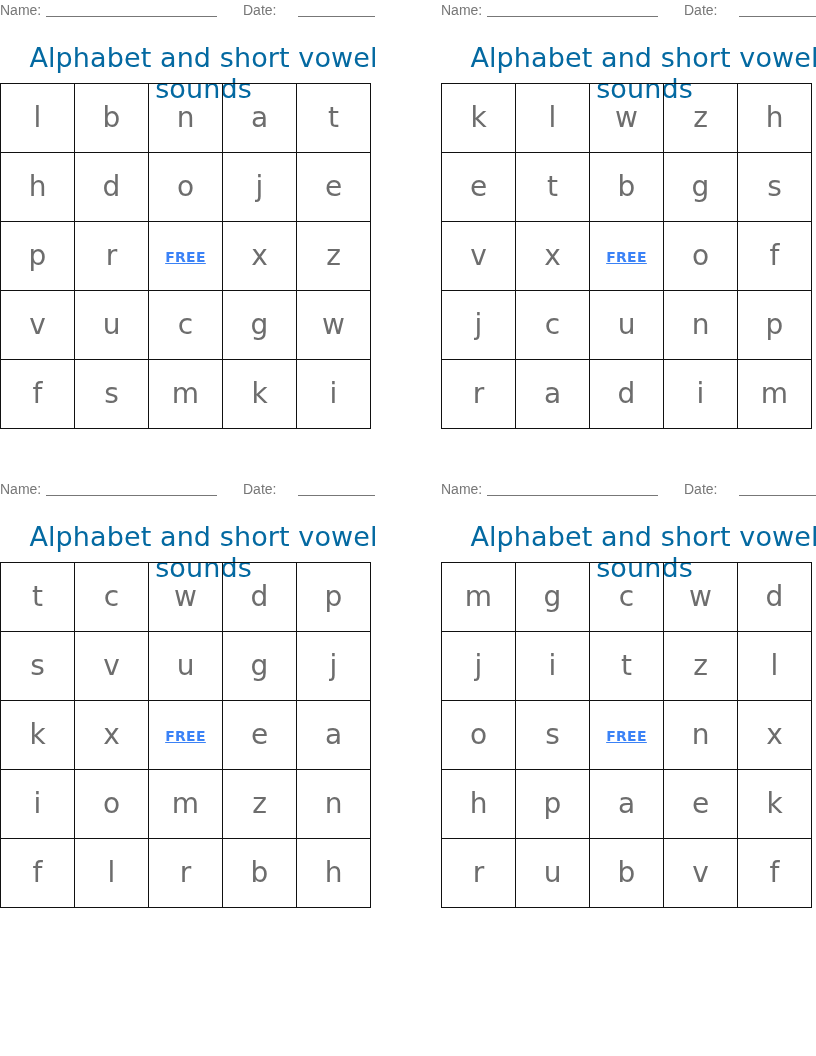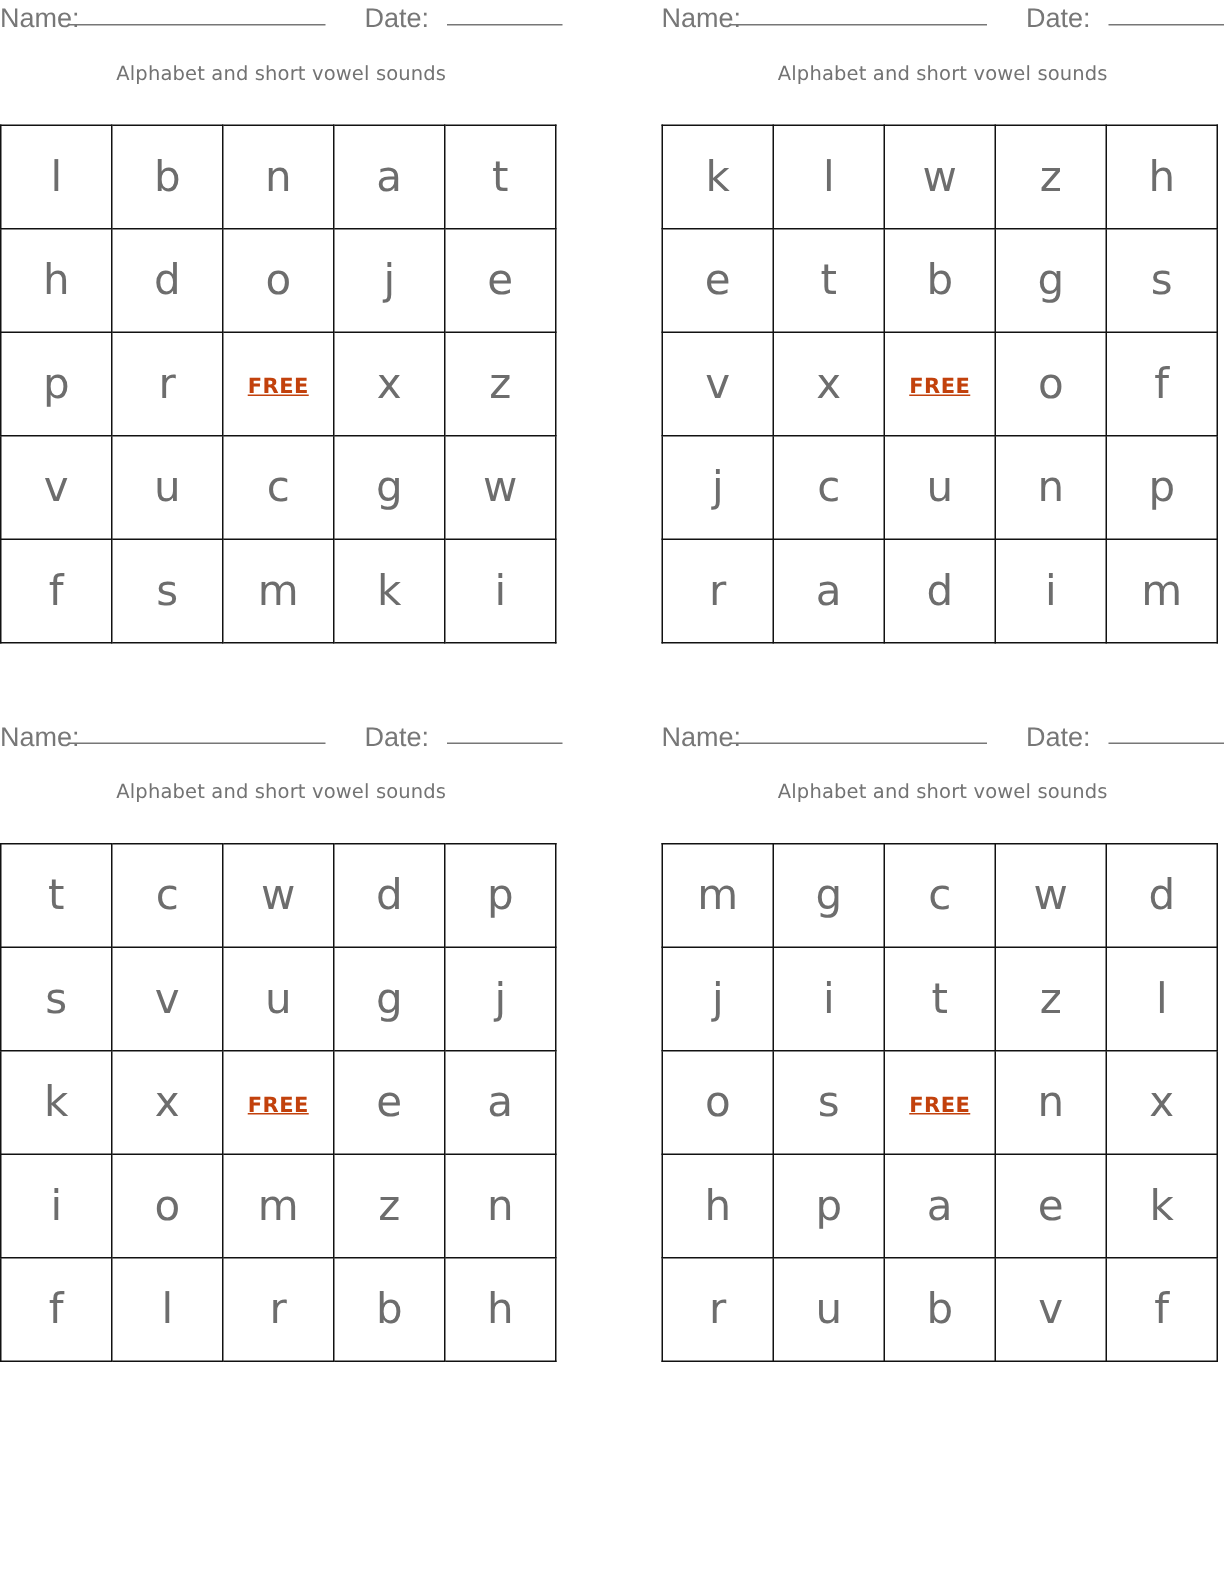--- a/index.html
+++ b/index.html
@@ -1,26 +1,26 @@
 <!DOCTYPE html>
 <html><head>
 <meta charset="utf-8">
 <style>
   html, body { margin: 0; padding: 0; background: #ffffff; }
   body { width: 816px; height: 1056px; position: relative; overflow: hidden; font-family: "DejaVu Sans", sans-serif; }
   .card { position: absolute; width: 375px; }
-  .hdr { position: absolute; top: 2px; left: 0; width: 100%; height: 16px; font-family: "Liberation Sans", sans-serif; font-size: 18px; color: #777777; }
+  .hdr { position: absolute; top: 2px; left: 0; width: 100%; height: 16px; font-family: "Liberation Sans", sans-serif; font-size: 14px; color: #777777; }
   .hdr .name-label { position: absolute; left: 0; top: 0; }
   .hdr .name-line { position: absolute; left: 46px; top: 14px; width: 171px; border-bottom: 1px solid #777; }
   .hdr .date-label { position: absolute; left: 243px; top: 0; }
   .hdr .date-line { position: absolute; left: 298px; top: 14px; width: 77px; border-bottom: 1px solid #777; }
-  .title { position: absolute; top: 42px; left: 0; width: 375px; text-align: center; font-family: "DejaVu Sans", sans-serif; font-size: 13px; color: #737373; letter-spacing: 0.1px; }
+  .title { position: absolute; top: 42px; left: 16px; width: 375px; text-align: center; font-family: "DejaVu Sans", sans-serif; font-size: 27px; color: #0369a1; letter-spacing: 0.1px; }
   .grid { position: absolute; top: 83px; left: 0; border-collapse: collapse; }
   .grid td { width: 73px; height: 68px; border: 1.5px solid #111; text-align: center; vertical-align: middle; padding: 0; font-family: "DejaVu Sans", sans-serif; font-size: 28px; color: #6d6d6d; line-height: 1; }
-  .grid td.free span { font-size: 14px; font-weight: bold; text-decoration: underline; color: #c2410c; letter-spacing: 0.3px; position: relative; top: -3px; }
+  .grid td.free span { font-size: 14px; font-weight: bold; text-decoration: underline; color: #3b82f6; letter-spacing: 0.3px; position: relative; top: -3px; }
 </style>
 </head>
 <body>
 
 <div class="card" style="left:0; top:0;">
   <div class="hdr">
     <span class="name-label">Name:</span>
     <span class="name-line"></span>
     <span class="date-label">Date:</span>
     <span class="date-line"></span>

